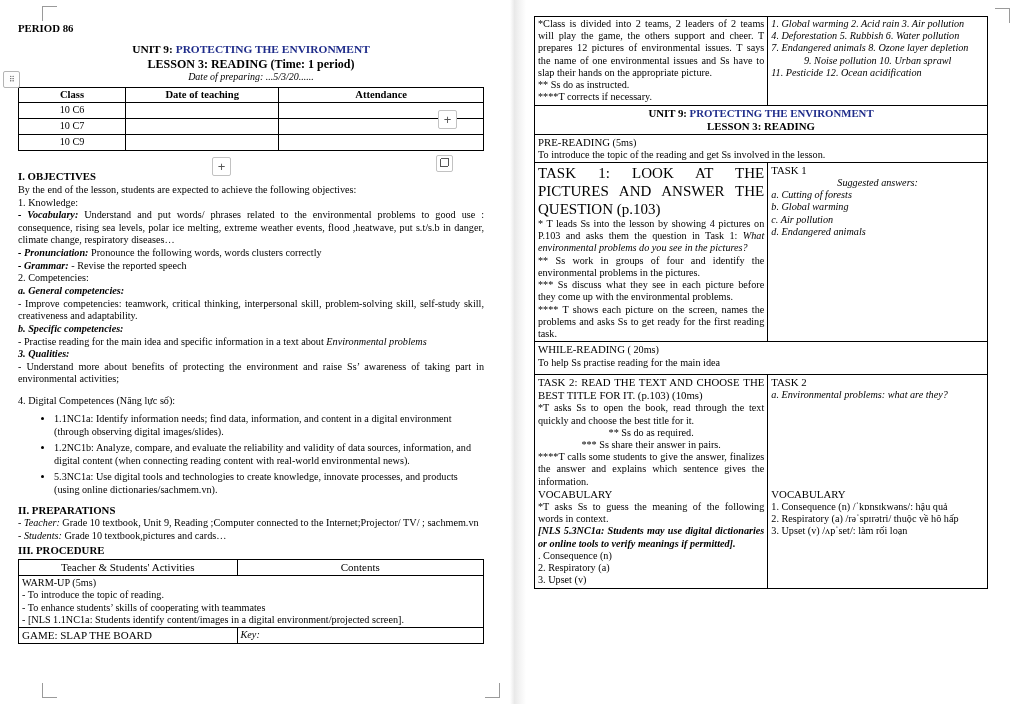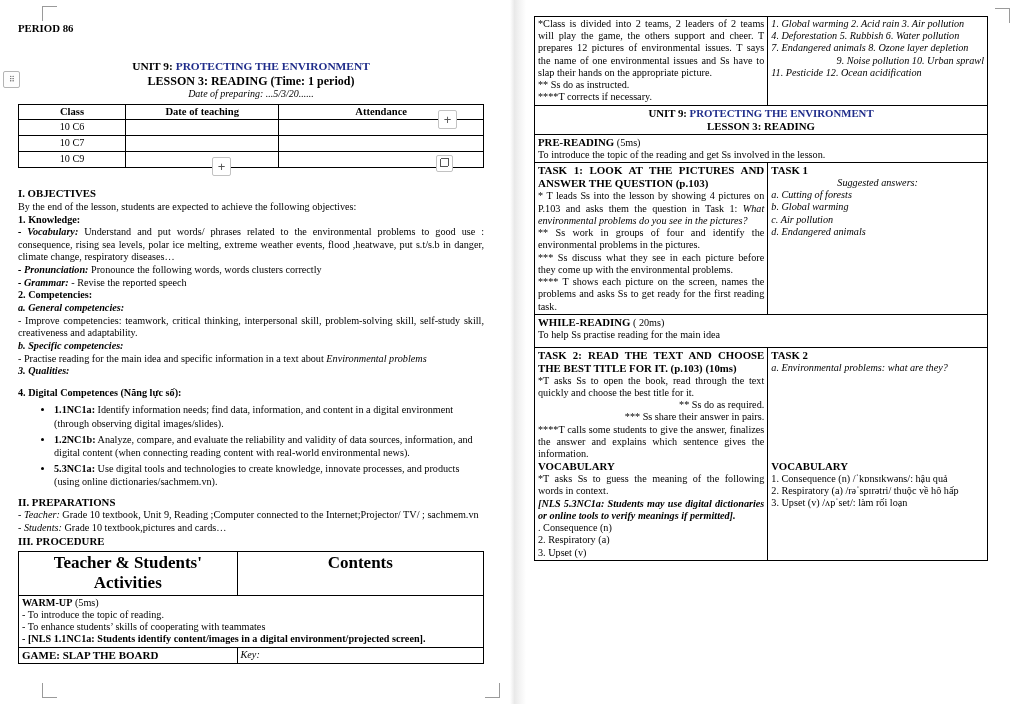--- a/index.html
+++ b/index.html
@@ -89,29 +89,29 @@
     content: "";
     position: absolute;
     left: 4px; top: 2px;
     width: 7px; height: 7px;
     border-right: 1.4px solid #555;
     border-top: 1.4px solid #555;
   }
 
   
   .doc { font-size: 10.2px; line-height: 1.24; }
-  .b { font-weight: bold; }
+  .b { font-weight: normal; }
   .i { font-style: italic; }
   .bi { font-weight: bold; font-style: italic; }
   .blue { color: #1f2c8a; }
   .center { text-align: center; }
   .just { text-align: justify; }
   p { margin: 0; }
 
-  .period-title { font-weight: bold; font-size: 10.8px; margin-bottom: 24px; }
+  .period-title { font-weight: bold; font-size: 10.8px; margin-bottom: 7px; }
   .unit-head { font-weight: bold; font-size: 11.4px; text-align: center; }
   .lesson-head { font-weight: bold; font-size: 12px; text-align: center; }
   .prep-line { font-style: italic; font-size: 10px; text-align: center; margin-bottom: 3px; }
 
   
   table { border-collapse: collapse; width: 100%; }
   table td, table th {
     border: 1.1px solid #000000;
     padding: 1px 3px;
     vertical-align: top;
@@ -123,21 +123,21 @@
   .class-table td { text-align: center; height: 13px; }
   .class-table .c-class { width: 23%; }
   .class-table .c-date { width: 33%; margin-top: 12px; }
   .class-table .c-att { width: 44%; }
 
   .sec-head { font-weight: bold; font-size: 10.8px; margin-top: 0; }
 
   ul.dig { margin: 4px 0 0 0; padding-left: 36px; }
   ul.dig li { margin-bottom: 3px; font-size: 10.2px; line-height: 1.28; }
 
-  .proc-table th { text-align: center; font-weight: bold; font-size: 17px; }
+  .proc-table th { text-align: center; font-weight: normal; font-size: 11px; }
   .proc-table .c-act { width: 47%; }
   .proc-table .c-con { width: 53%; }
 
   .r-table .c-l { width: 51.5%; }
   .r-table .c-r { width: 48.5%; }
   .r-table .banner { text-align: center; font-weight: bold; font-size: 10.8px; }
 
   .spacer-line { height: 9px; }
 </style>
 </head>
@@ -216,20 +216,21 @@
     </p>
 
     <p class="b">2. Competencies:</p>
     <p class="bi">a. General competencies:</p>
     <p class="just">- Improve competencies: teamwork, critical thinking, interpersonal skill, problem-solving skill, self-study skill, creativeness and adaptability.</p>
     <p class="bi">b. Specific competencies:</p>
     <p>
       <span>- Practise reading for the main idea and specific information in a text about </span><span class="i">Environmental problems</span>
     </p>
     <p class="bi">3. Qualities:</p>
+    <p class="just">- Understand more about benefits of protecting the environment and raise Ss’ awareness of taking part in environmental activities;</p>
 
     <div class="spacer-line"></div>
     <p class="b">4. Digital Competences (Năng lực số):</p>
 
     <ul class="dig">
       <li>
         <span class="b">1.1NC1a:</span><span> Identify information needs; find data, information, and content in a digital environment (through observing digital images/slides).</span>
       </li>
       <li>
         <span class="b">1.2NC1b:</span><span> Analyze, compare, and evaluate the reliability and validity of data sources, information, and digital content (when connecting reading content with real-world environmental news).</span>
@@ -284,21 +285,21 @@
           <tr>
         <td class="c-l just">
           <p>*Class is divided into 2 teams, 2 leaders of 2 teams will play the game, the others support and cheer. T prepares 12 pictures of environmental issues. T says the name of one environmental issues and Ss have to slap their hands on the appropriate picture.</p>
           <p style="text-align:left">** Ss do as instructed.</p>
           <p style="text-align:left">****T corrects if necessary.</p>
         </td>
         <td class="c-r i just">
           <p>1. Global warming 2. Acid rain 3. Air pollution</p>
           <p>4. Deforestation 5. Rubbish 6. Water pollution</p>
           <p>7. Endangered animals 8. Ozone layer depletion</p>
-          <p style="text-align:right">9. Noise pollution 10. Urban sprawl</p>
+          <p style="text-align:center">9. Noise pollution 10. Urban sprawl</p>
           <p style="text-align:left">11. Pesticide 12. Ocean acidification</p>
         </td>
       </tr>
 
       <tr>
         <td colspan="2" class="banner">
           <p>
             <span>UNIT 9:</span>
             <span class="blue">PROTECTING THE ENVIRONMENT</span>
           </p>
@@ -310,21 +311,21 @@
         <td colspan="2">
           <p>
             <span class="b" style="font-size:10.8px">PRE-READING</span><span> (5ms)</span>
           </p>
           <p>To introduce the topic of the reading and get Ss involved in the lesson.</p>
         </td>
       </tr>
 
       <tr>
         <td class="c-l just">
-          <p class="b" style="font-size:11px">TASK 1: LOOK AT THE PICTURES AND ANSWER THE QUESTION (p.103)</p>
+          <p class="b" style="font-size:15px">TASK 1: LOOK AT THE PICTURES AND ANSWER THE QUESTION (p.103)</p>
           <p>
             <span>* T leads Ss into the lesson by showing 4 pictures on P.103 and asks them the question in Task 1: </span><span class="i">What environmental problems do you see in the pictures?</span>
           </p>
           <p>** Ss work in groups of four and identify the environmental problems in the pictures.</p>
           <p>*** Ss discuss what they see in each picture before they come up with the environmental problems.</p>
           <p>**** T shows each picture on the screen, names the problems and asks Ss to get ready for the first reading task.</p>
         </td>
         <td class="c-r">
           <p class="b" style="font-size:10.8px">TASK 1</p>
           <p class="i center">Suggested answers:</p>
@@ -341,22 +342,22 @@
             <span class="b" style="font-size:10.8px">WHILE-READING</span><span> ( 20ms)</span>
           </p>
           <p>To help Ss practise reading for the main idea</p>
         </td>
       </tr>
 
       <tr>
         <td class="c-l just">
           <p class="b" style="font-size:10.8px">TASK 2: READ THE TEXT AND CHOOSE THE BEST TITLE FOR IT. (p.103) (10ms)</p>
           <p>*T asks Ss to open the book, read through the text quickly and choose the best title for it.</p>
-          <p style="text-align:right">** Ss do as required.</p>
-          <p style="text-align:right">*** Ss share their answer in pairs.</p>
+          <p style="text-align:center">** Ss do as required.</p>
+          <p style="text-align:center">*** Ss share their answer in pairs.</p>
           <p>****T calls some students to give the answer, finalizes the answer and explains which sentence gives the information.</p>
           <p class="b" style="font-size:10.8px">VOCABULARY</p>
           <p>*T asks Ss to guess the meaning of the following words in context.</p>
           <p class="bi">[NLS 5.3NC1a: Students may use digital dictionaries or online tools to verify meanings if permitted].</p>
           <p style="text-align:left">. Consequence (n)</p>
           <p style="text-align:left">2. Respiratory (a)</p>
           <p style="text-align:left">3. Upset (v)</p>
         </td>
         <td class="c-r">
           <p class="b" style="font-size:10.8px">TASK 2</p>

